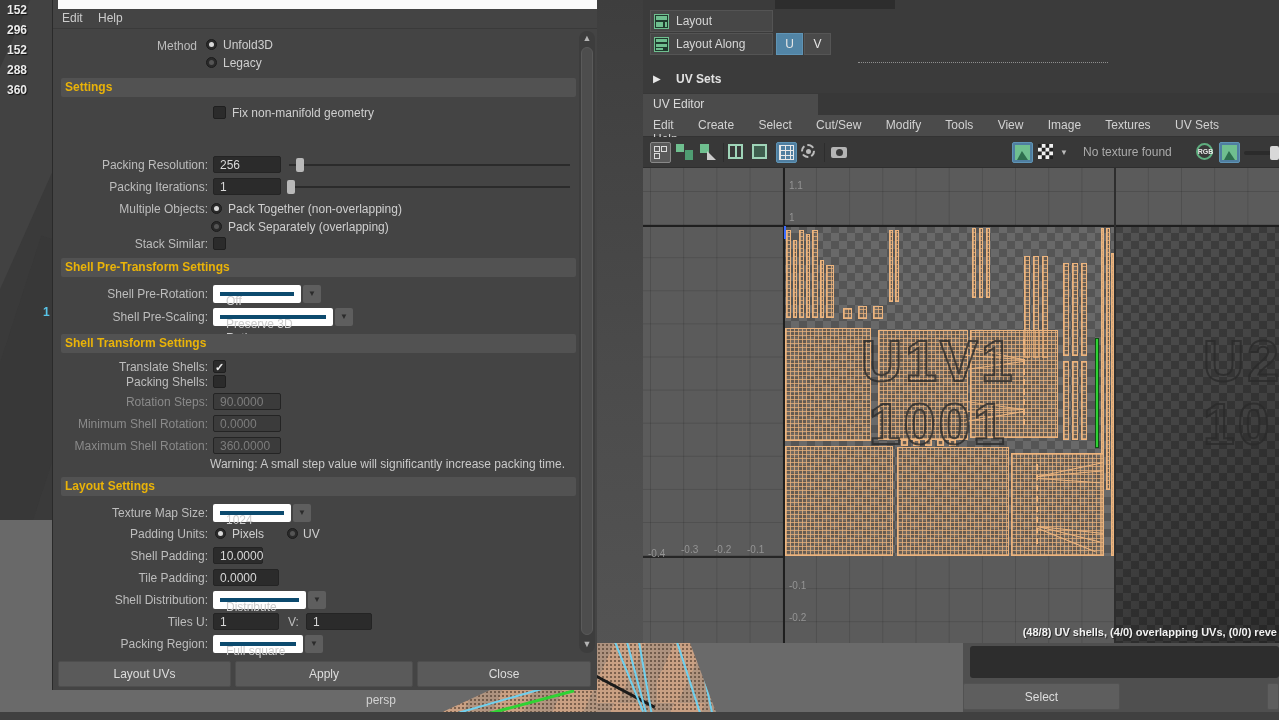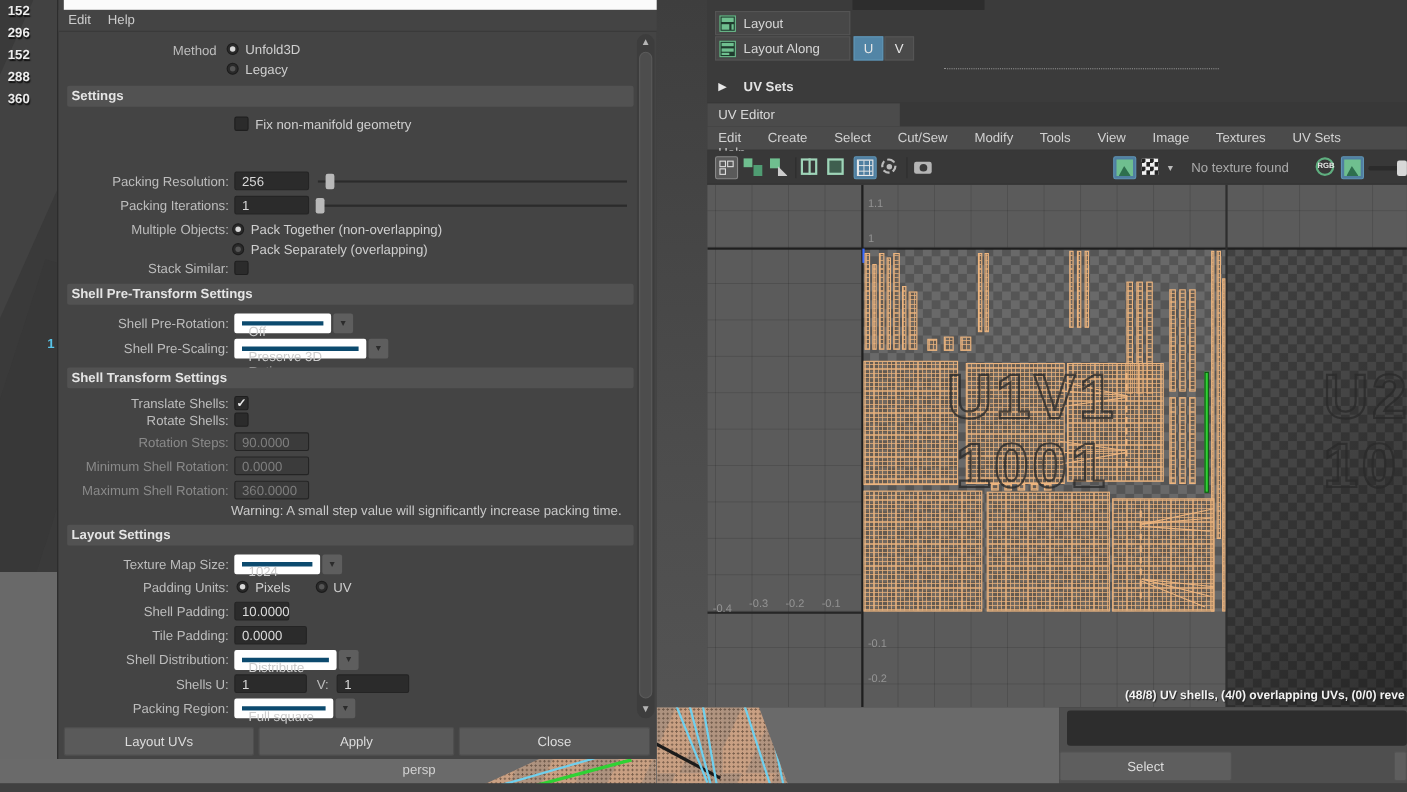--- a/index.html
+++ b/index.html
@@ -19,21 +19,21 @@
   
   #dialog { left:52px; top:0; width:545px; height:690px; background:#444444; border-left:1px solid #2a2a2a; }
   #dlg-titlebar { left:5px; top:0; width:540px; height:9px; background:#fbfbfb; }
   #dlg-menubar { left:0; top:9px; width:545px; height:20px; background:#444; border-bottom:1px solid #3a3a3a; }
   .dlg-menu-item { top:2px; color:#cccccc; cursor:default; }
   #dlg-scroll { left:526px; top:31px; width:16px; height:622px; background:#3d3d3d; border-radius:8px; }
   #dlg-scroll .arr { left:0; width:16px; text-align:center; color:#b5b5b5; font-size:9px; }
   #dlg-scroll .thumb { left:2px; top:16px; width:12px; height:588px; background:#4d4d4d; border:1px solid #5a5a5a; border-radius:6px; }
 
   .sec-header { left:8px; width:515px; height:19px; background:#525252; border-radius:2px;
-                font-weight:bold; color:#e5e5e5; line-height:19px; padding-left:4px; }
+                font-weight:bold; color:#eab308; line-height:19px; padding-left:4px; }
   .flabel { left:0; width:155px; text-align:right; color:#bdbdbd; }
   .fin { background:#2b2b2b; border:1px solid #242424; border-radius:2px; height:17px;
          color:#d8d8d8; padding:1px 0 0 6px; }
   .fin.dis { background:#3b3b3b; color:#7d7d7d; }
   .ddl { background:#0c4a6e; border:7px solid #ffffff; border-radius:2px; height:18px;
          color:#cccccc; padding:2px 0 0 6px; }
   .dda { width:18px; height:18px; background:#5e5e5e; border-radius:2px; color:#2b2b2b;
          font-size:8px; text-align:center; line-height:18px; }
   .radio { width:11px; height:11px; border-radius:50%; background:#2a2a2a; border:1px solid #1c1c1c; }
   .radio .dot { position:absolute; left:2px; top:2px; width:5px; height:5px; border-radius:50%; background:#555; }
@@ -191,21 +191,21 @@
     <div class="abs dda" style="left:250px; top:285px">▼</div>
 
     <div class="abs flabel" style="top:310px">Shell Pre-Scaling:</div>
     <div class="abs ddl" style="left:160px; top:308px; width:120px">Preserve 3D Ratios</div>
     <div class="abs dda" style="left:282px; top:308px">▼</div>
 
     <div class="abs sec-header" style="top:334px">Shell Transform Settings</div>
 
     <div class="abs flabel" style="top:360px">Translate Shells:</div>
     <div class="abs chk" style="left:160px; top:360px">✓</div>
-    <div class="abs flabel" style="top:375px">Rotate Shells:</div>
+    <div class="abs flabel" style="top:375px">Packing Shells:</div>
     <div class="abs chk" style="left:160px; top:375px"></div>
 
     <div class="abs flabel" style="top:395px; color:#8a8a8a">Rotation Steps:</div>
     <div class="abs fin dis" style="left:160px; top:393px; width:68px">90.0000</div>
     <div class="abs flabel" style="top:417px; color:#8a8a8a">Minimum Shell Rotation:</div>
     <div class="abs fin dis" style="left:160px; top:415px; width:68px">0.0000</div>
     <div class="abs flabel" style="top:439px; color:#8a8a8a">Maximum Shell Rotation:</div>
     <div class="abs fin dis" style="left:160px; top:437px; width:68px">360.0000</div>
 
     <div class="abs warn" style="left:157px; top:457px">Warning: A small step value will significantly increase packing time.</div>
@@ -229,21 +229,21 @@
     <div class="abs flabel" style="top:549px">Shell Padding:</div>
     <div class="abs fin" style="left:160px; top:547px; width:50px">10.0000</div>
 
     <div class="abs flabel" style="top:571px">Tile Padding:</div>
     <div class="abs fin" style="left:160px; top:569px; width:66px">0.0000</div>
 
     <div class="abs flabel" style="top:593px">Shell Distribution:</div>
     <div class="abs ddl" style="left:160px; top:591px; width:93px">Distribute</div>
     <div class="abs dda" style="left:255px; top:591px">▼</div>
 
-    <div class="abs flabel" style="top:615px">Shells U:</div>
+    <div class="abs flabel" style="top:615px">Tiles U:</div>
     <div class="abs fin" style="left:160px; top:613px; width:66px">1</div>
     <span class="abs" style="left:235px; top:615px; color:#bdbdbd">V:</span>
     <div class="abs fin" style="left:253px; top:613px; width:66px">1</div>
 
     <div class="abs flabel" style="top:637px">Packing Region:</div>
     <div class="abs ddl" style="left:160px; top:635px; width:90px">Full square</div>
     <div class="abs dda" style="left:252px; top:635px">▼</div>
 
     <div id="dlg-scroll" class="abs">
       <div class="abs arr" style="top:2px">▲</div>

